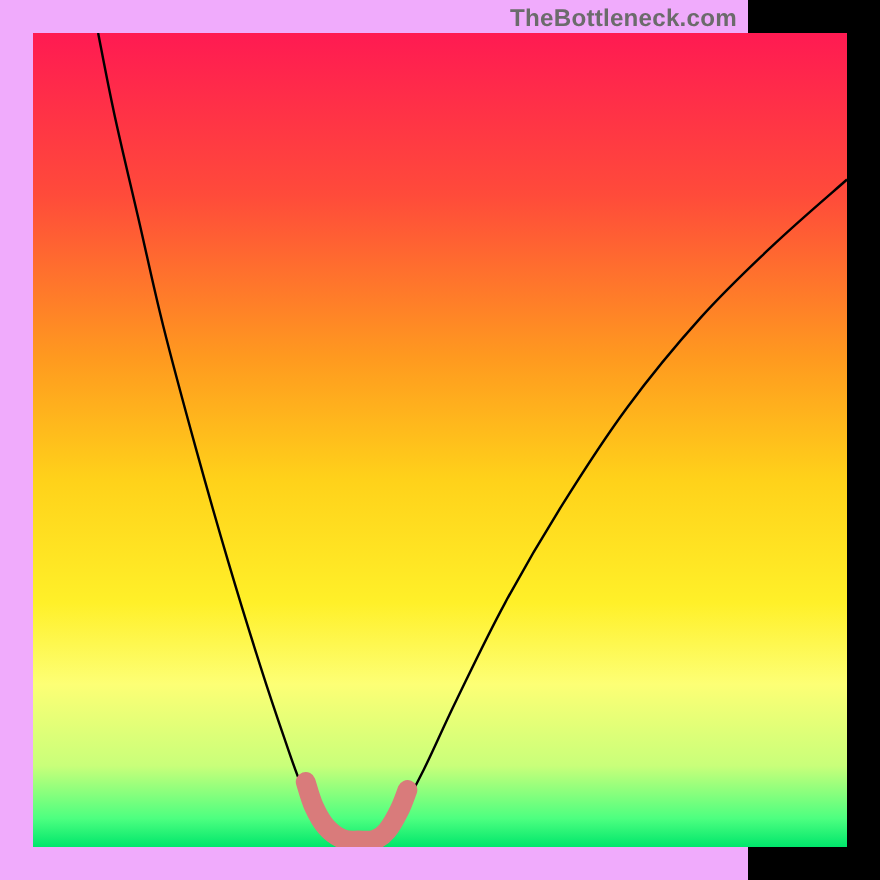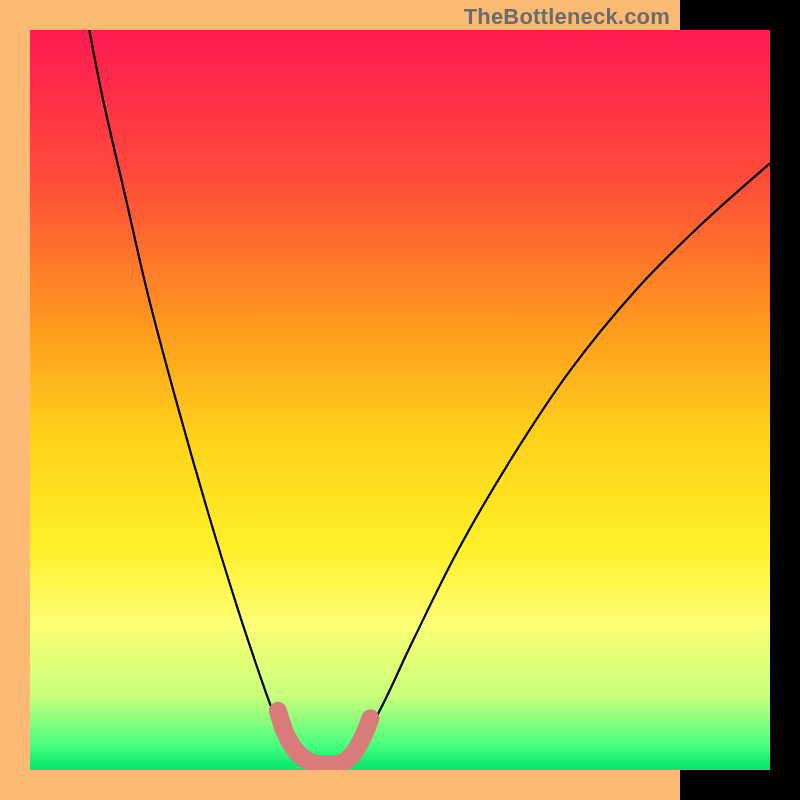--- a/index.html
+++ b/index.html
@@ -9,21 +9,21 @@
     height: 800px;
     background: #000;
     overflow: hidden;
   }
   .frame {
     position: absolute;
     left: 0;
     top: 0;
     width: 680px;
     height: 800px;
-    background: #fdba74;
+    background: #f0abfc;
   }
   .plot-area {
     position: absolute;
     left: 30px;
     top: 30px;
     width: 740px;
     height: 740px;
     overflow: hidden;
   }
   .watermark {

